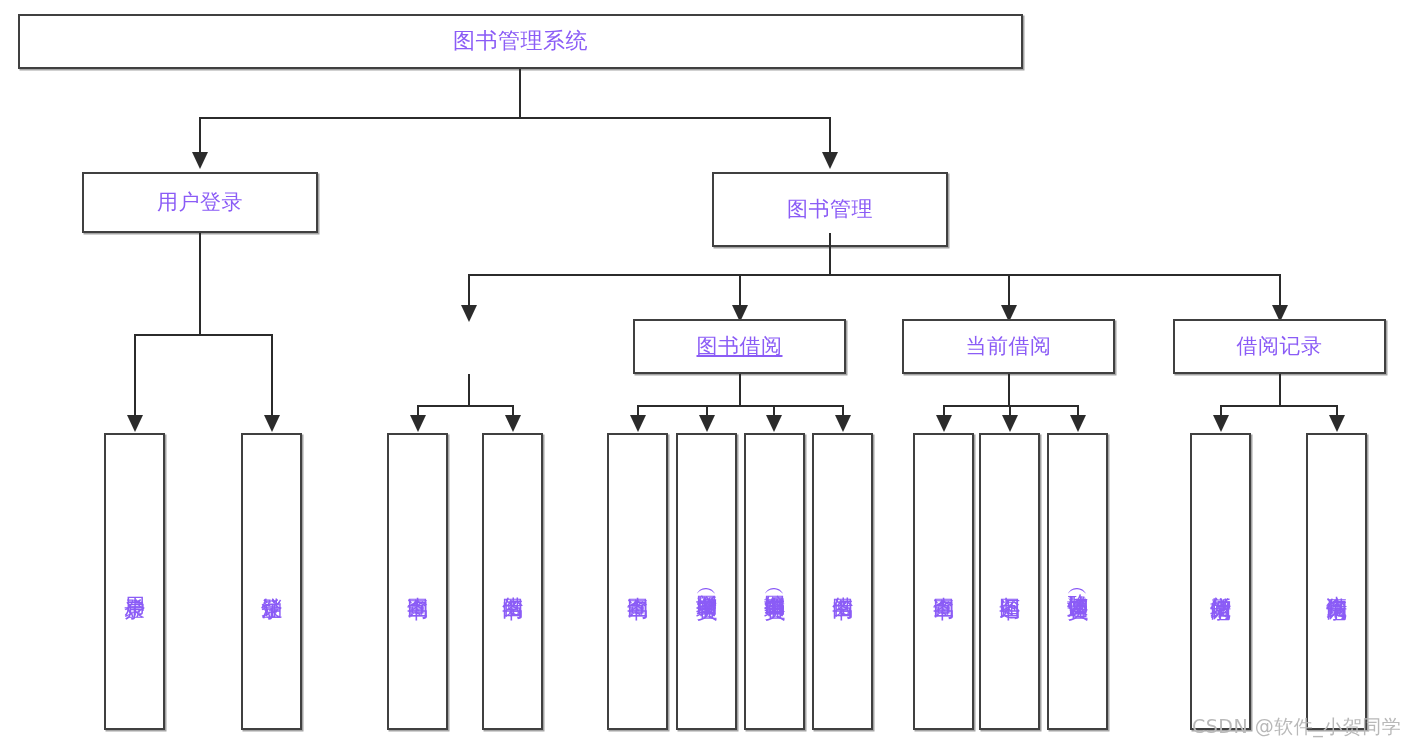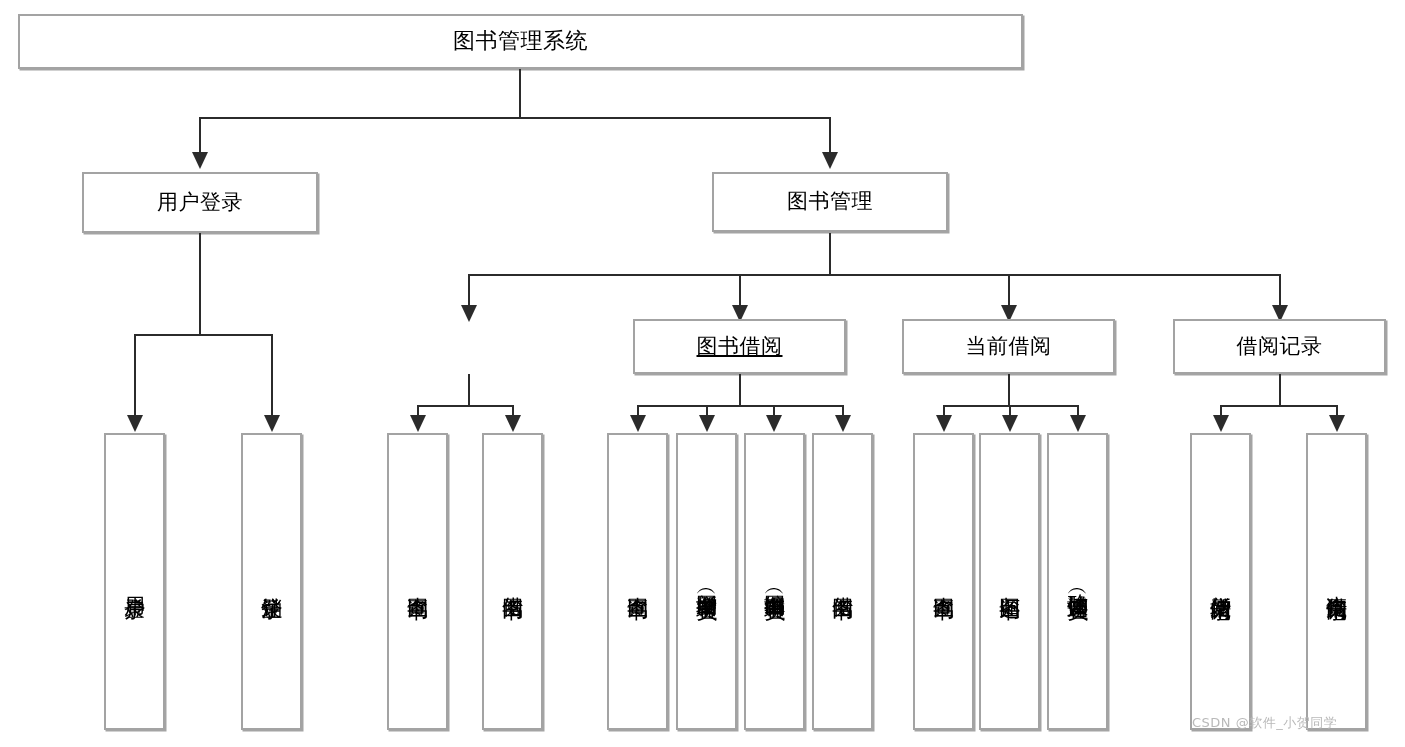--- a/index.html
+++ b/index.html
@@ -14,26 +14,26 @@
   #canvas {
     position: relative;
     width: 1405px;
     height: 747px;
     background: #ffffff;
     overflow: hidden;
   }
   .node {
     position: absolute;
     box-sizing: border-box;
-    border: 2px solid #a3a3a3;
+    border: 2px solid #404040;
     background: #ffffff;
     display: flex;
     align-items: center;
     justify-content: center;
-    color: #000000;
+    color: #8b5cf6;
     box-shadow: 1.5px 1.5px 0 rgba(90,90,90,0.55);
   }
   .node .label {
     display: block;
     text-align: center;
     line-height: 1.22;
     letter-spacing: 0.5px;
   }
   
   .node.horiz .label {
@@ -67,21 +67,21 @@
     position: absolute;
     width: 0;
     height: 0;
     border-left: 8px solid transparent;
     border-right: 8px solid transparent;
     border-top: 17px solid #2b2b2b;
   }
   .watermark {
     position: absolute;
     color: #b9b9b9;
-    font-size: 13px;
+    font-size: 19px;
     white-space: nowrap;
     letter-spacing: 0.5px;
     pointer-events: none;
     text-align: right;
   }
 </style>
 </head>
 <body>
 
 <div id="canvas">
@@ -95,21 +95,21 @@
   <div class="edge h" style="left:199px; top:117px; width:632px;"></div>
 
   <div class="edge v" style="left:199px; top:117px; height:38px;"></div>
   <div class="arrow" style="left:192px; top:152px;"></div>
   <div class="edge v" style="left:829px; top:117px; height:38px;"></div>
   <div class="arrow" style="left:822px; top:152px;"></div>
 
   <div class="node horiz" style="left:82px; top:172px; width:236px; height:61px;">
     <span class="label">用户登录</span>
   </div>
-  <div class="node horiz" style="left:712px; top:172px; width:236px; height:60px;">
+  <div class="node horiz" style="left:712px; top:172px; width:236px; height:75px;">
     <span class="label">图书管理</span>
   </div>
 
   <div class="edge v" style="left:199px; top:233px; height:101px;"></div>
   <div class="edge h" style="left:134px; top:334px; width:138px;"></div>
   <div class="edge v" style="left:134px; top:334px; height:84px;"></div>
   <div class="arrow" style="left:127px; top:415px;"></div>
   <div class="edge v" style="left:271px; top:334px; height:84px;"></div>
   <div class="arrow" style="left:264px; top:415px;"></div>
 

